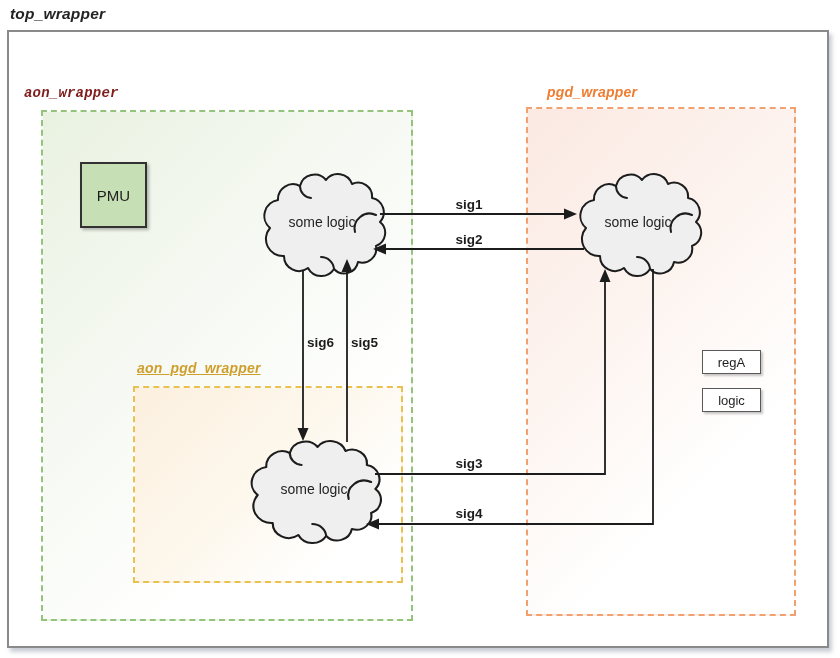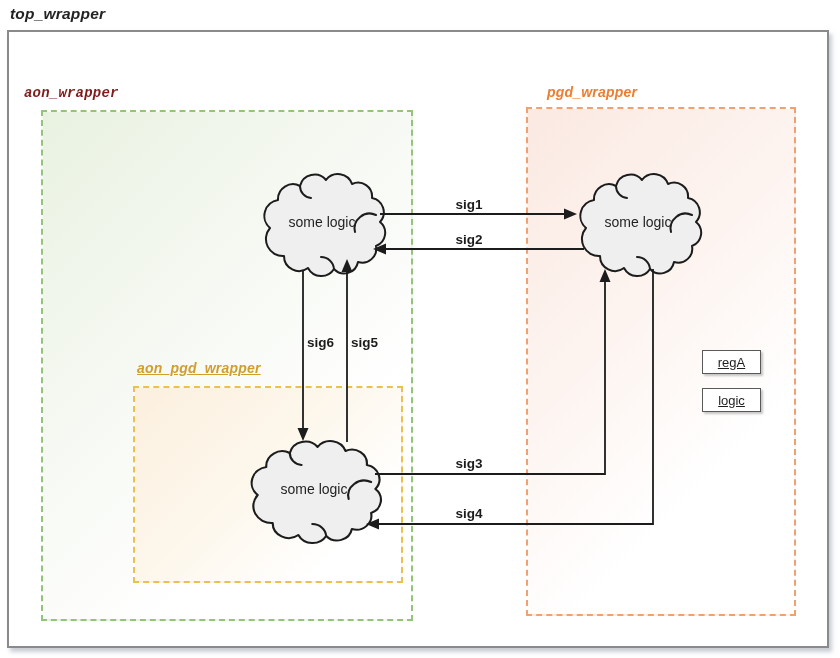--- a/index.html
+++ b/index.html
@@ -39,21 +39,20 @@
     display:flex;align-items:center;justify-content:center;
     font:500 15px "Liberation Sans",sans-serif;color:#1f1f1f;
     box-shadow:2px 2px 3px rgba(0,0,0,.28);
   }
   .reg-block{
     position:absolute;width:59px;height:24px;box-sizing:border-box;
     background:#ffffff;border:1.5px solid #595959;
     display:flex;align-items:center;justify-content:center;
     font:400 13px "Liberation Sans",sans-serif;color:#1f1f1f;
     box-shadow:1.5px 1.5px 2px rgba(0,0,0,.22);
-    text-decoration:underline;
   }
   .reg-block.a{left:702px;top:350px;}
   .reg-block.b{left:702px;top:388px;}
   svg.overlay{position:absolute;left:0;top:0;width:840px;height:658px;}
   .cloud-text{font:400 14px "Liberation Sans",sans-serif;fill:#1f1f1f;text-anchor:middle;}
   .sig-text{font:600 13.5px "Liberation Sans",sans-serif;fill:#1c1c1c;text-anchor:middle;}
   .sig-text.left{text-anchor:start;}
 </style>
 </head>
 <body>
@@ -64,20 +63,21 @@
   <div class="outer-box"></div>
 
   <div class="wbox aon"></div>
   <div class="wbox pgd"></div>
   <div class="wbox aonpgd"></div>
 
   <div class="wlabel aon">aon_wrapper</div>
   <div class="wlabel pgd">pgd_wrapper</div>
   <div class="wlabel aonpgd">aon_pgd_wrapper</div>
 
+  <div class="pmu-block">PMU</div>
   <div class="reg-block a">regA</div>
   <div class="reg-block b">logic</div>
 
   <svg class="overlay" viewBox="0 0 840 658">
     <defs>
       <g id="cloudShape">
         <path fill="#efefef" stroke="#1c1c1c" stroke-width="2" stroke-linejoin="round" d="M10 58 A16 16 0 0 1 18 30 A15 15 0 0 1 40 16 A15 15 0 0 1 66 10
              A15 15 0 0 1 92 14 A14 14 0 0 1 112 28 A14.5 14.5 0 0 1 120 52
              A14 14 0 0 1 116 76 A14 14 0 0 1 98 92 A14 14 0 0 1 74 99
              A15 15 0 0 1 48 98 A15 15 0 0 1 24 86 A17 17 0 0 1 10 58 Z"></path>

